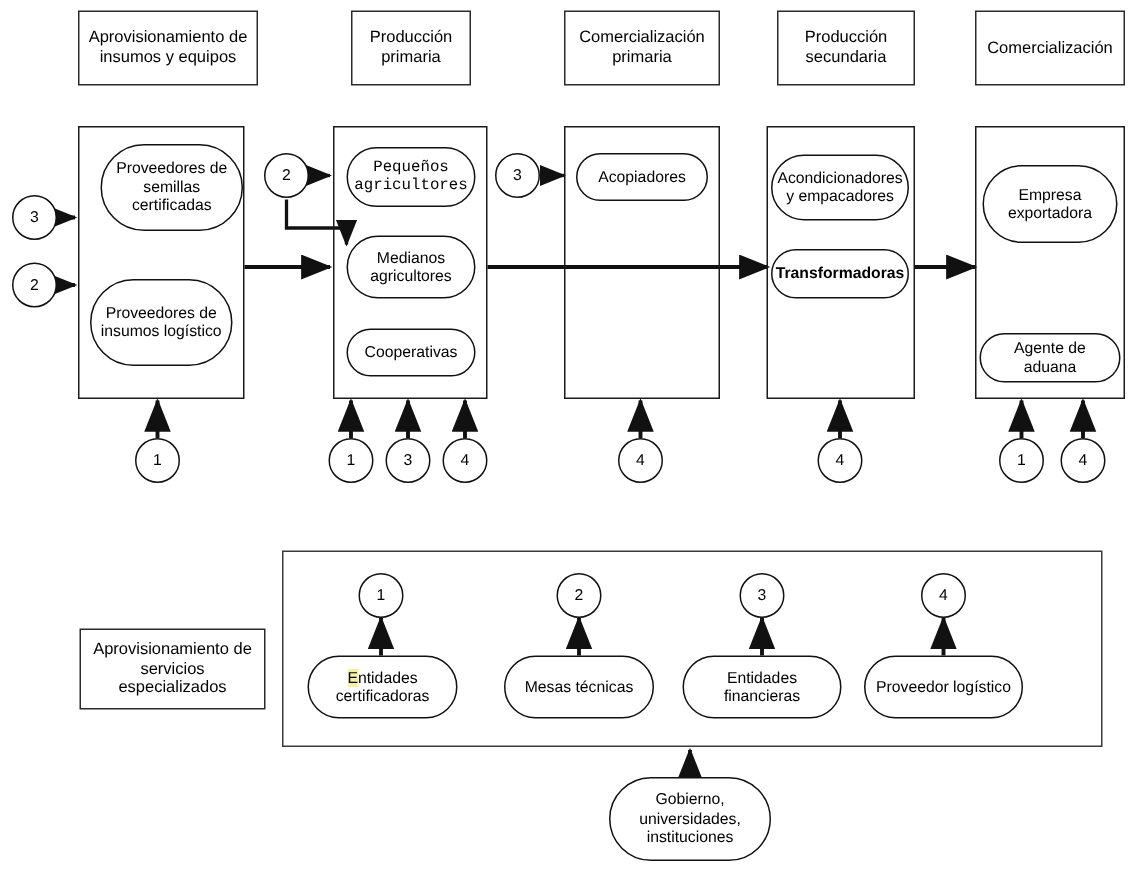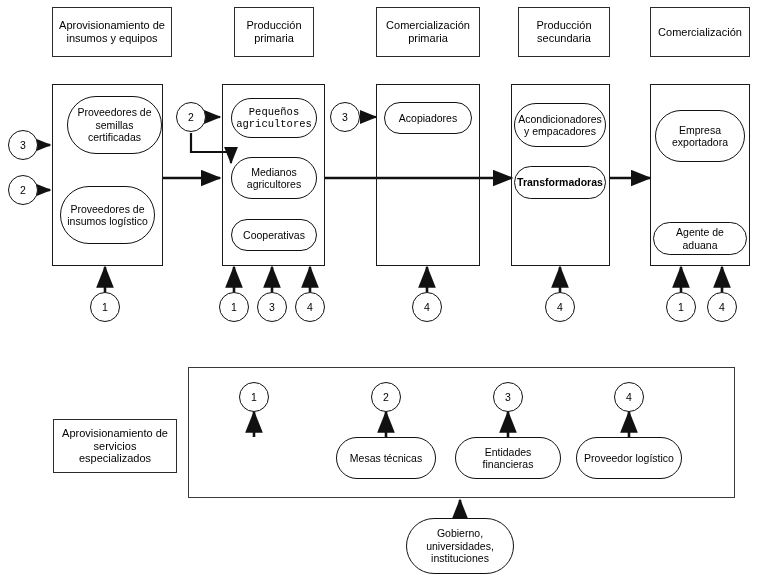--- a/index.html
+++ b/index.html
@@ -155,19 +155,22 @@
 
   <div class="node hdr" style="left:53px; top:419px; width:124px; height:54px;">Aprovisionamiento de servicios especializados</div>
 
   <div class="node svc-panel" style="left:188px; top:367px; width:547px; height:131px;"></div>
 
   <div class="node circ" style="left:239px; top:382px; width:30px; height:30px;">1</div>
   <div class="node circ" style="left:371px; top:382px; width:30px; height:30px;">2</div>
   <div class="node circ" style="left:493px; top:382px; width:30px; height:30px;">3</div>
   <div class="node circ" style="left:614px; top:382px; width:30px; height:30px;">4</div>
 
+  <div class="node oval" style="left:205px; top:437px; width:100px; height:42px;">
+      <span><span class="hl">E</span>ntidades certificadoras</span>
+    </div>
   <div class="node oval" style="left:336px; top:437px; width:100px; height:42px;">Mesas técnicas</div>
   <div class="node oval" style="left:455px; top:437px; width:106px; height:42px;">Entidades financieras</div>
   <div class="node oval" style="left:576px; top:437px; width:106px; height:42px;">Proveedor logístico</div>
 
   <div class="node oval" style="left:406px; top:518px; width:108px; height:56px;text-align:center;">Gobierno, universidades, instituciones</div>
 
 </div>
 
 </body></html>

